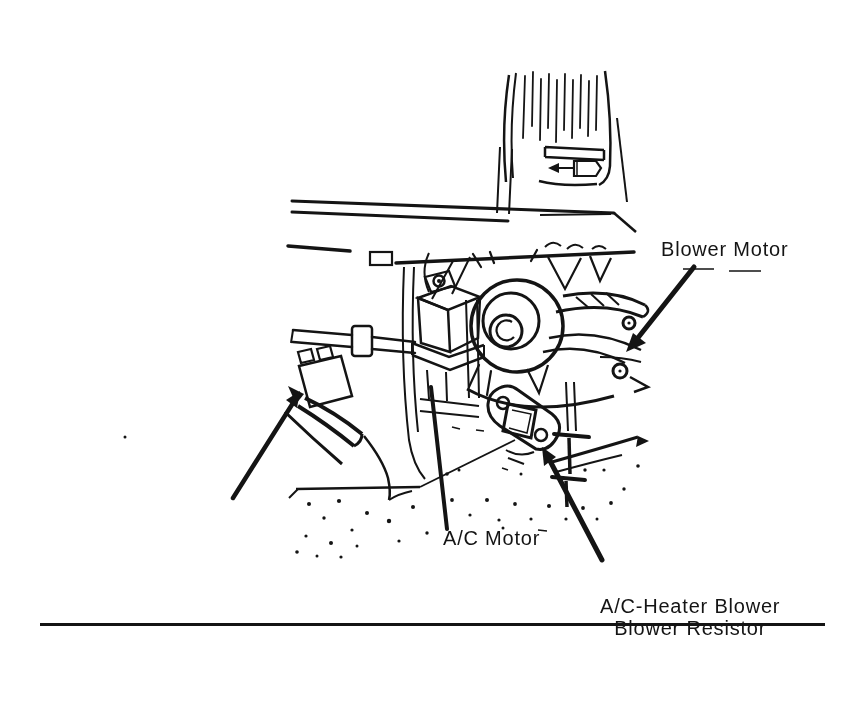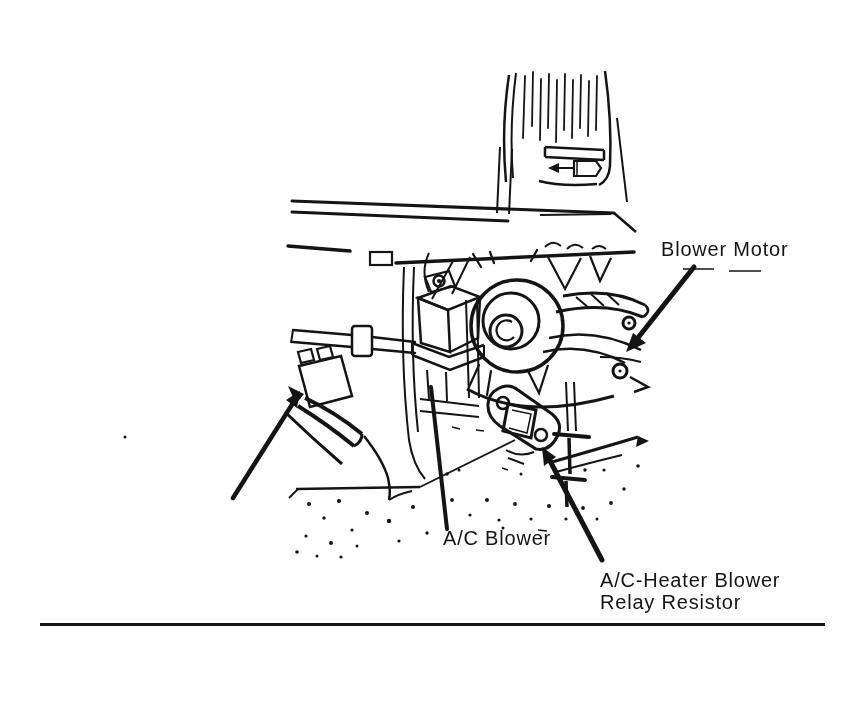--- a/index.html
+++ b/index.html
@@ -195,21 +195,21 @@
         <path class="ink-stroke" stroke-width="5" stroke-linecap="round" d="M602,560 L549,459"></path>
         <polygon class="ink-fill" points="542,447 556,457 544,466"></polygon>
       </g>
       <path class="ink-stroke" stroke-width="1.5" d="M683,269 L714,269 M729,271 L761,271"></path>
     </g>
   </svg>
 
   <div class="callout" style="left:661px; top:238px;">Blower Motor</div>
 
 
-  <div class="callout" style="left:443px; top:527px;">A/C Blower</div>
-
-  <div class="callout two-line" style="left:600px; top:569px;">
+  <div class="callout" style="left:443px; top:527px;">A/C Motor</div>
+
+  <div class="callout two-line" style="left:600px; top:595px;text-align:center;">
     <div>A/C-Heater Blower</div>
-    <div>Relay Resistor</div>
+    <div>Blower Resistor</div>
   </div>
 
   <div class="bottom-rule"></div>
 </div>
 
 </body></html>

